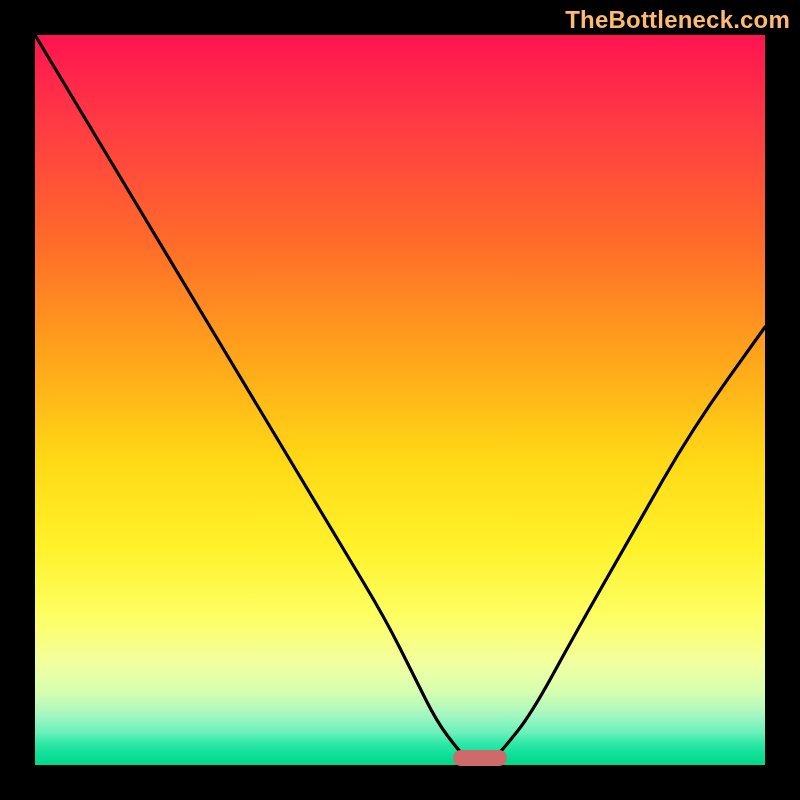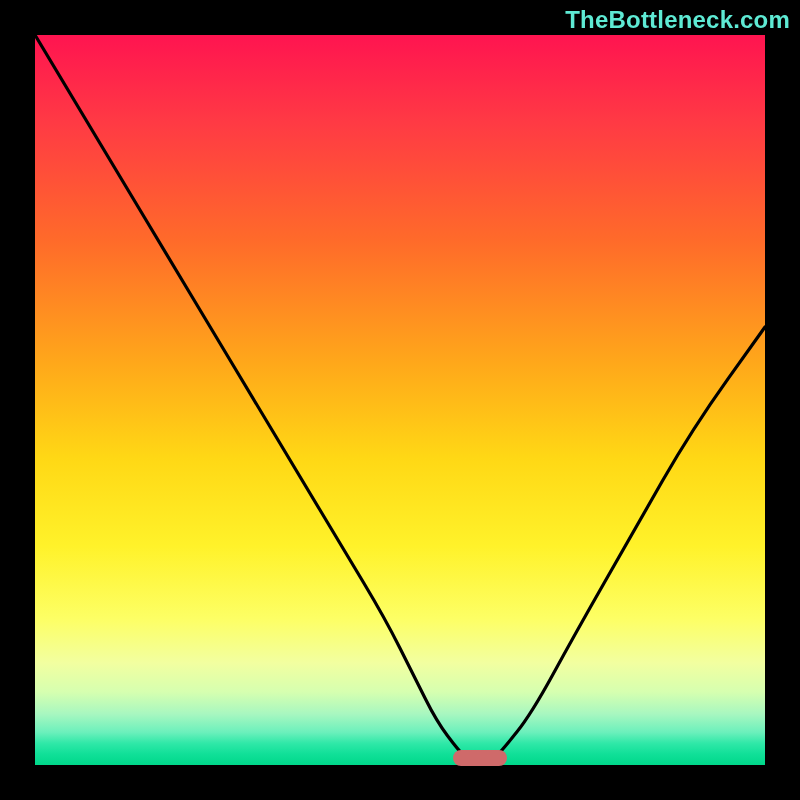--- a/index.html
+++ b/index.html
@@ -10,21 +10,21 @@
     position: relative;
     overflow: hidden;
     font-family: Arial, Helvetica, sans-serif;
   }
   .watermark {
     position: absolute;
     top: 6px;
     right: 10px;
     font-size: 24px;
     font-weight: bold;
-    color: #5eead4;
+    color: #fdba74;
     letter-spacing: 0.2px;
     z-index: 5;
   }
   .plot {
     position: absolute;
     left: 35px;
     top: 35px;
     width: 730px;
     height: 730px;
     background: linear-gradient(

